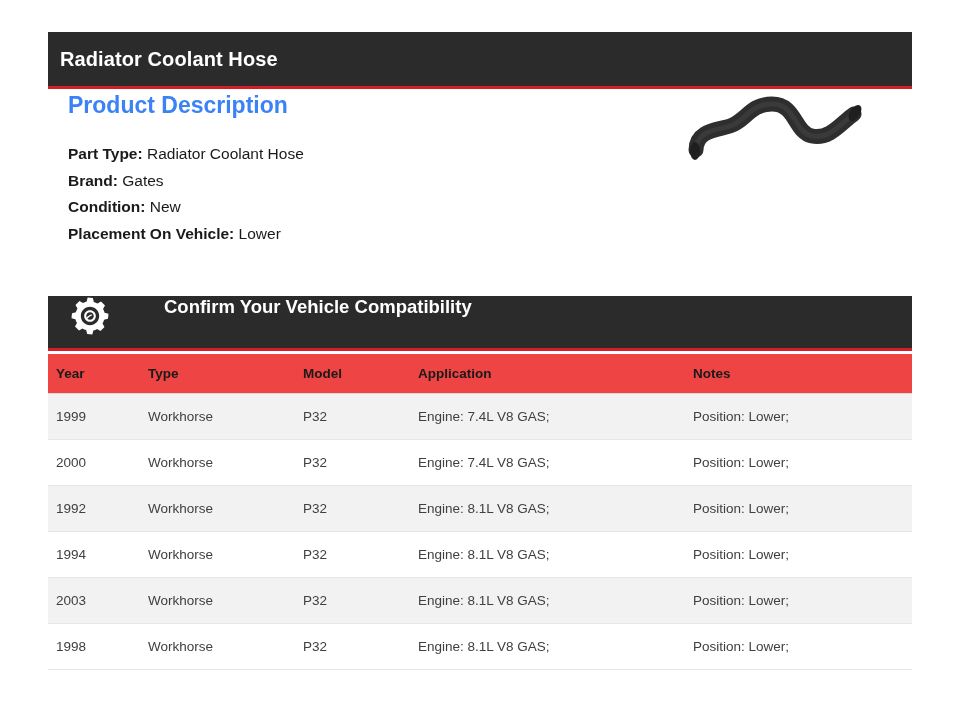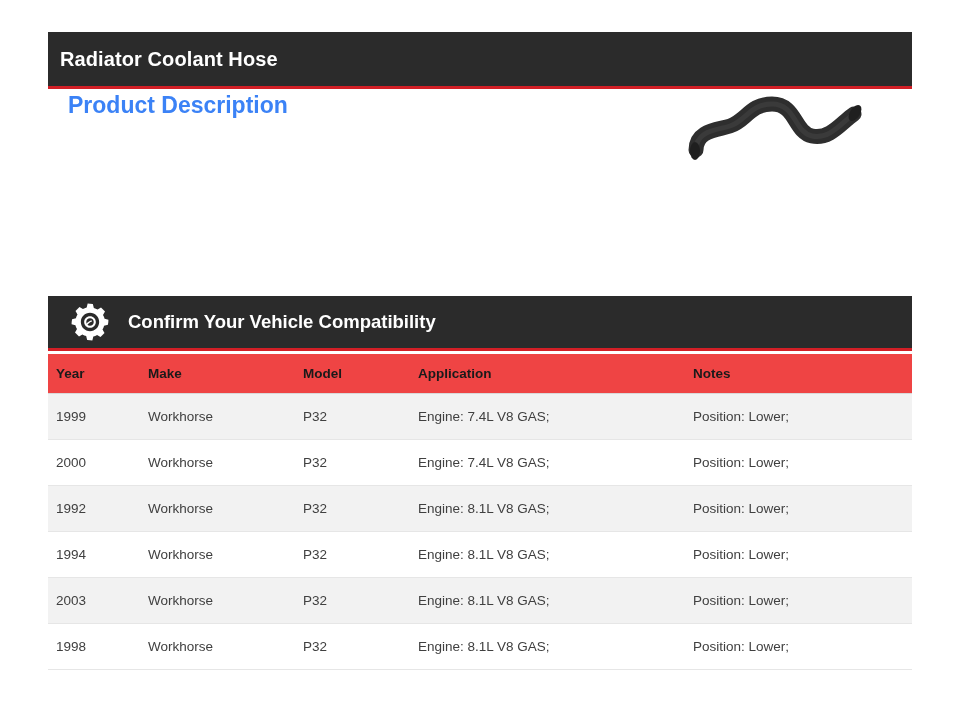--- a/index.html
+++ b/index.html
@@ -82,21 +82,22 @@
   
   .compat-bar {
     position: absolute;
     left: 48px;
     top: 296px;
     width: 864px;
     height: 55px;
     background: #2b2b2b;
     border-bottom: 3px solid #d21f26;
     display: flex;
-    align-items: center;
+    align-items: flex-start;
+    gap: 36px;
   }
   .gear-icon {
     margin-left: 22px;
     width: 40px;
     height: 40px;
     flex: 0 0 auto;
   }
   .compat-title {
     color: #ffffff;
     font-size: 18.5px;
@@ -145,20 +146,38 @@
 <body>
 
 <div class="page">
 
   <div class="title-bar">
     <span class="title-text">Radiator Coolant Hose</span>
   </div>
 
   <div class="product-section">
     <h2 class="section-heading">Product Description</h2>
+    <ul class="spec-list">
+      <li>
+        <span class="spec-label">Part Type:</span>
+        <span class="spec-value">Radiator Coolant Hose</span>
+      </li>
+      <li>
+        <span class="spec-label">Brand:</span>
+        <span class="spec-value">Gates</span>
+      </li>
+      <li>
+        <span class="spec-label">Condition:</span>
+        <span class="spec-value">New</span>
+      </li>
+      <li>
+        <span class="spec-label">Placement On Vehicle:</span>
+        <span class="spec-value">Lower</span>
+      </li>
+    </ul>
 
     <svg class="hose-image" viewBox="0 0 190 80">
       <path d="M12,58 C12,38 34,38 46,34 C62,29 66,12 88,12 C112,12 110,40 128,44 C146,48 158,30 170,22" fill="none" stroke="#2e2e2e" stroke-width="15" stroke-linecap="round" stroke-linejoin="round"></path>
       <path d="M12,58 C12,38 34,38 46,34 C62,29 66,12 88,12 C112,12 110,40 128,44 C146,48 158,30 170,22" fill="none" stroke="#4a4a4a" stroke-width="5" stroke-linecap="round" stroke-linejoin="round" opacity="0.45"></path>
       <ellipse cx="11" cy="59" rx="5" ry="9" fill="#1f1f1f"></ellipse>
       <ellipse cx="171" cy="21" rx="5" ry="9" fill="#1f1f1f" transform="rotate(33 171 21)"></ellipse>
     </svg>
   </div>
 
   <div class="compat-bar">
@@ -168,21 +187,21 @@
       <path fill="#ffffff" d="M24,17c-3.9,0-7,3.1-7,7s3.1,7,7,7s7-3.1,7-7S27.9,17,24,17z M24,19.5c2.5,0,4.5,2,4.5,4.5s-2,4.5-4.5,4.5 s-4.5-2-4.5-4.5S21.5,19.5,24,19.5z"></path>
       <path fill="#ffffff" d="M19,27c1.6-2.4,4-4.2,6.8-5.1l0.6,1.6c-2.4,0.8-4.5,2.3-5.9,4.4L19,27z"></path>
     </svg>
     <span class="compat-title">Confirm Your Vehicle Compatibility</span>
   </div>
 
   <table class="compat-table">
     <thead>
       <tr>
         <th class="col-year">Year</th>
-        <th class="col-make">Make</th>
+        <th class="col-make">Type</th>
         <th class="col-model">Model</th>
         <th class="col-app">Application</th>
         <th class="col-notes">Notes</th>
       </tr>
     </thead>
     <tbody>
       <tr>
         <td class="cell-year">1999</td>
         <td>Workhorse</td>
         <td>P32</td>

